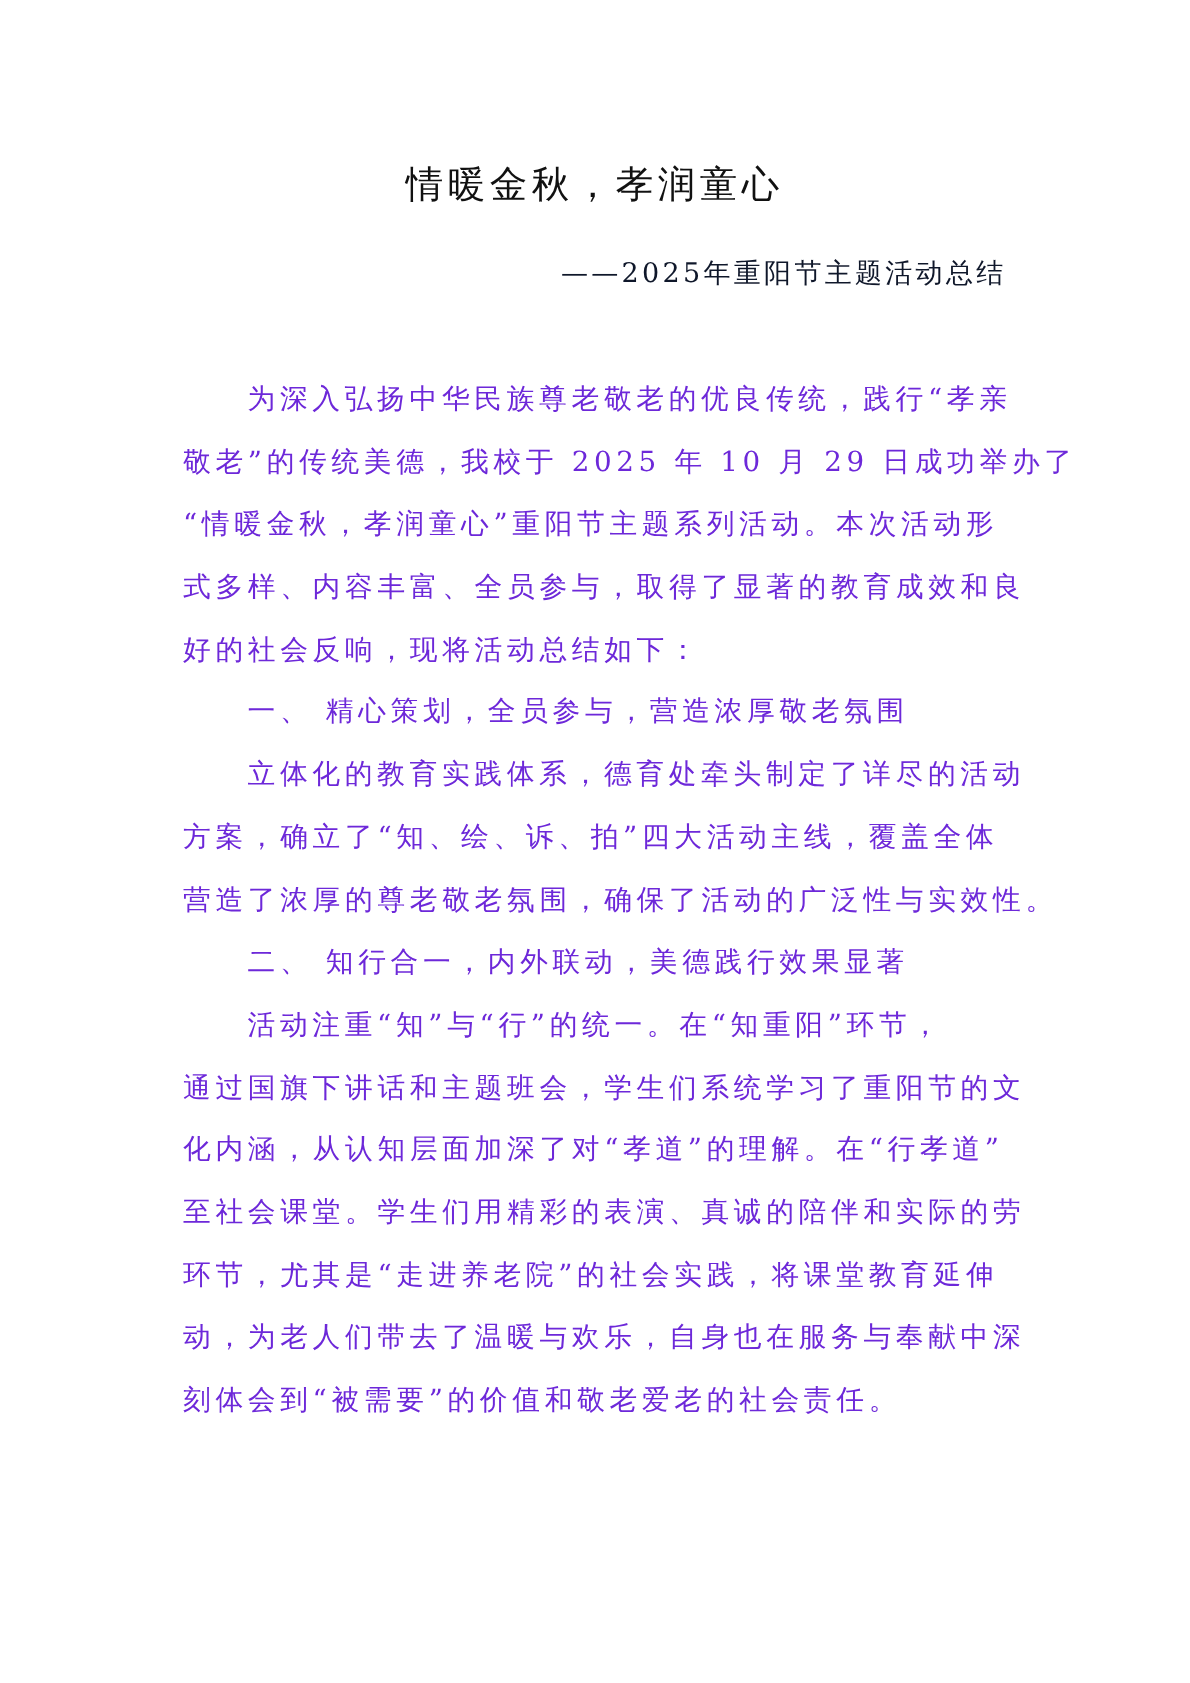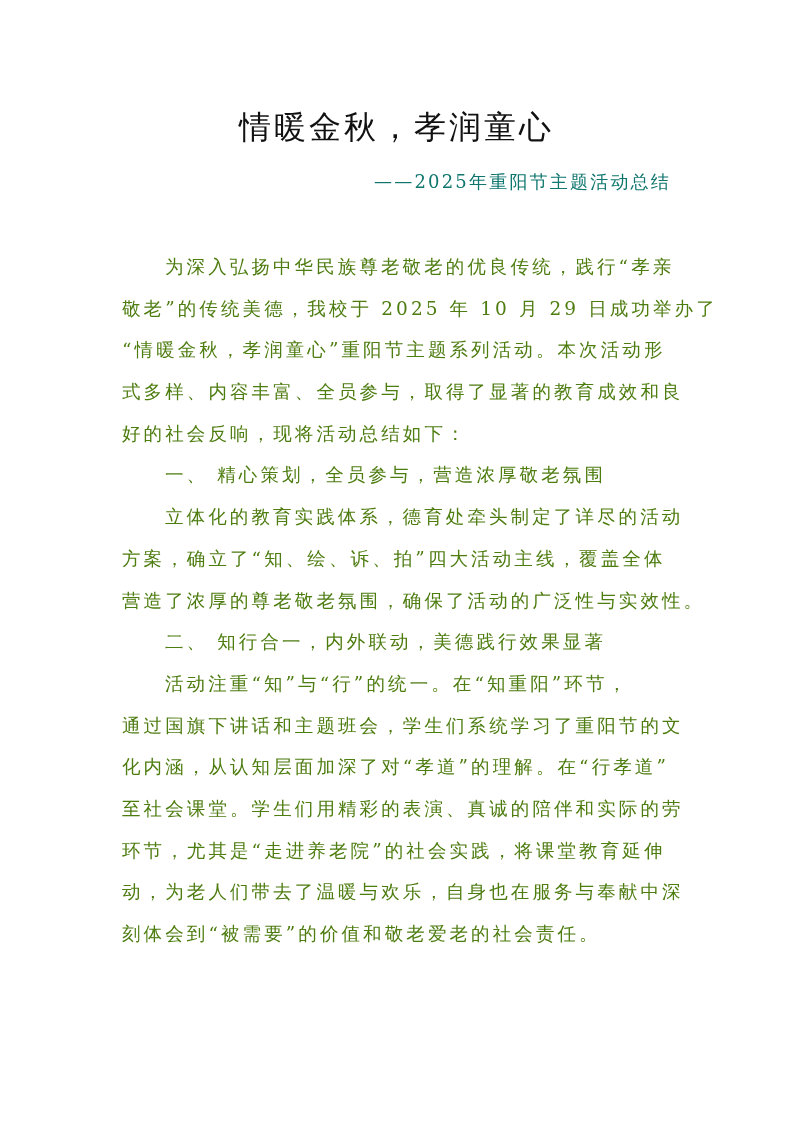--- a/index.html
+++ b/index.html
@@ -1,23 +1,23 @@
 <!DOCTYPE html>
 <html><head>
 <meta charset="utf-8">
 <style>
   html, body { margin:0; padding:0; background:#ffffff; }
   body { width:793px; height:1122px; position:relative; overflow:hidden;
          font-family:"DejaVu Serif", "Liberation Serif", serif; color:#1a1a1a; }
   .title { position:absolute; top:106px; left:0; width:793px; text-align:center;
-           font-size:32px; letter-spacing:3px; color:#111; }
-  .subtitle { position:absolute; top:170px; right:122px; font-size:18px; letter-spacing:2.2px; color:#0f766e; }
+           font-size:25px; letter-spacing:3px; color:#111; }
+  .subtitle { position:absolute; top:170px; right:122px; font-size:18px; letter-spacing:2.2px; color:#0f172a; }
   .body { position:absolute; top:246px; left:122px; width:552px; }
   .line { height:41.7px; line-height:41.7px; font-size:18.5px; white-space:nowrap;
-          letter-spacing:3.1px; color:#4d7c0f; }
+          letter-spacing:3.1px; color:#6d28d9; }
   .indent { padding-left:43px; }
 </style>
 </head>
 <body>
 
 <div class="title">情暖金秋，孝润童心</div>
 <div class="subtitle">——2025年重阳节主题活动总结</div>
 
 <div class="body">
   <div class="line indent">为深入弘扬中华民族尊老敬老的优良传统，践行“孝亲</div>

